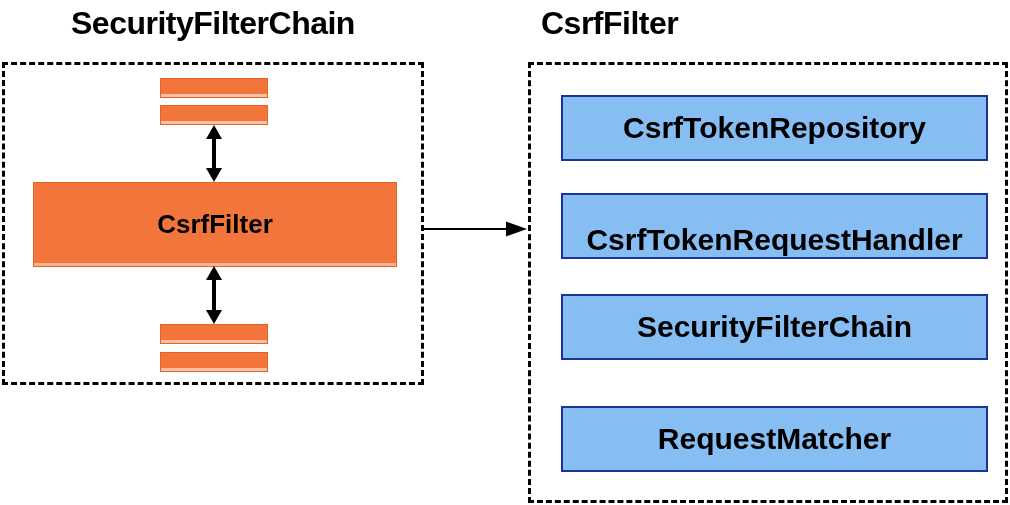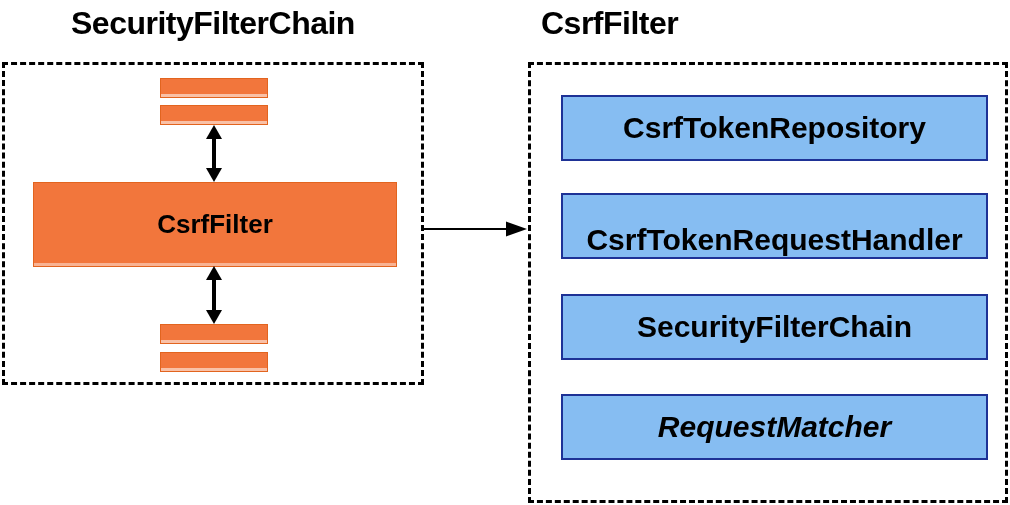--- a/index.html
+++ b/index.html
@@ -80,21 +80,21 @@
     background: var(--blue, #86bdf2);
     border: 2px solid var(--blue-border, #1e3296);
     box-sizing: border-box;
     display: flex; align-items: center; justify-content: center;
     font-size: 30px;
     white-space: nowrap;
   }
   .comp-1 { top: 95px; }
   .comp-2 { top: 193px; align-items: flex-end; }
   .comp-3 { top: 294px; }
-  .comp-4 { top: 394px; font-style: italic; }
+  .comp-4 { top: 406px; }
 
   .arrows {
     position: absolute;
     left: 0; top: 0;
     pointer-events: none;
   }
   .arrows line    { stroke: var(--line, #000); }
   .arrows polygon { fill: var(--line, #000); }
 </style>
 </head>

